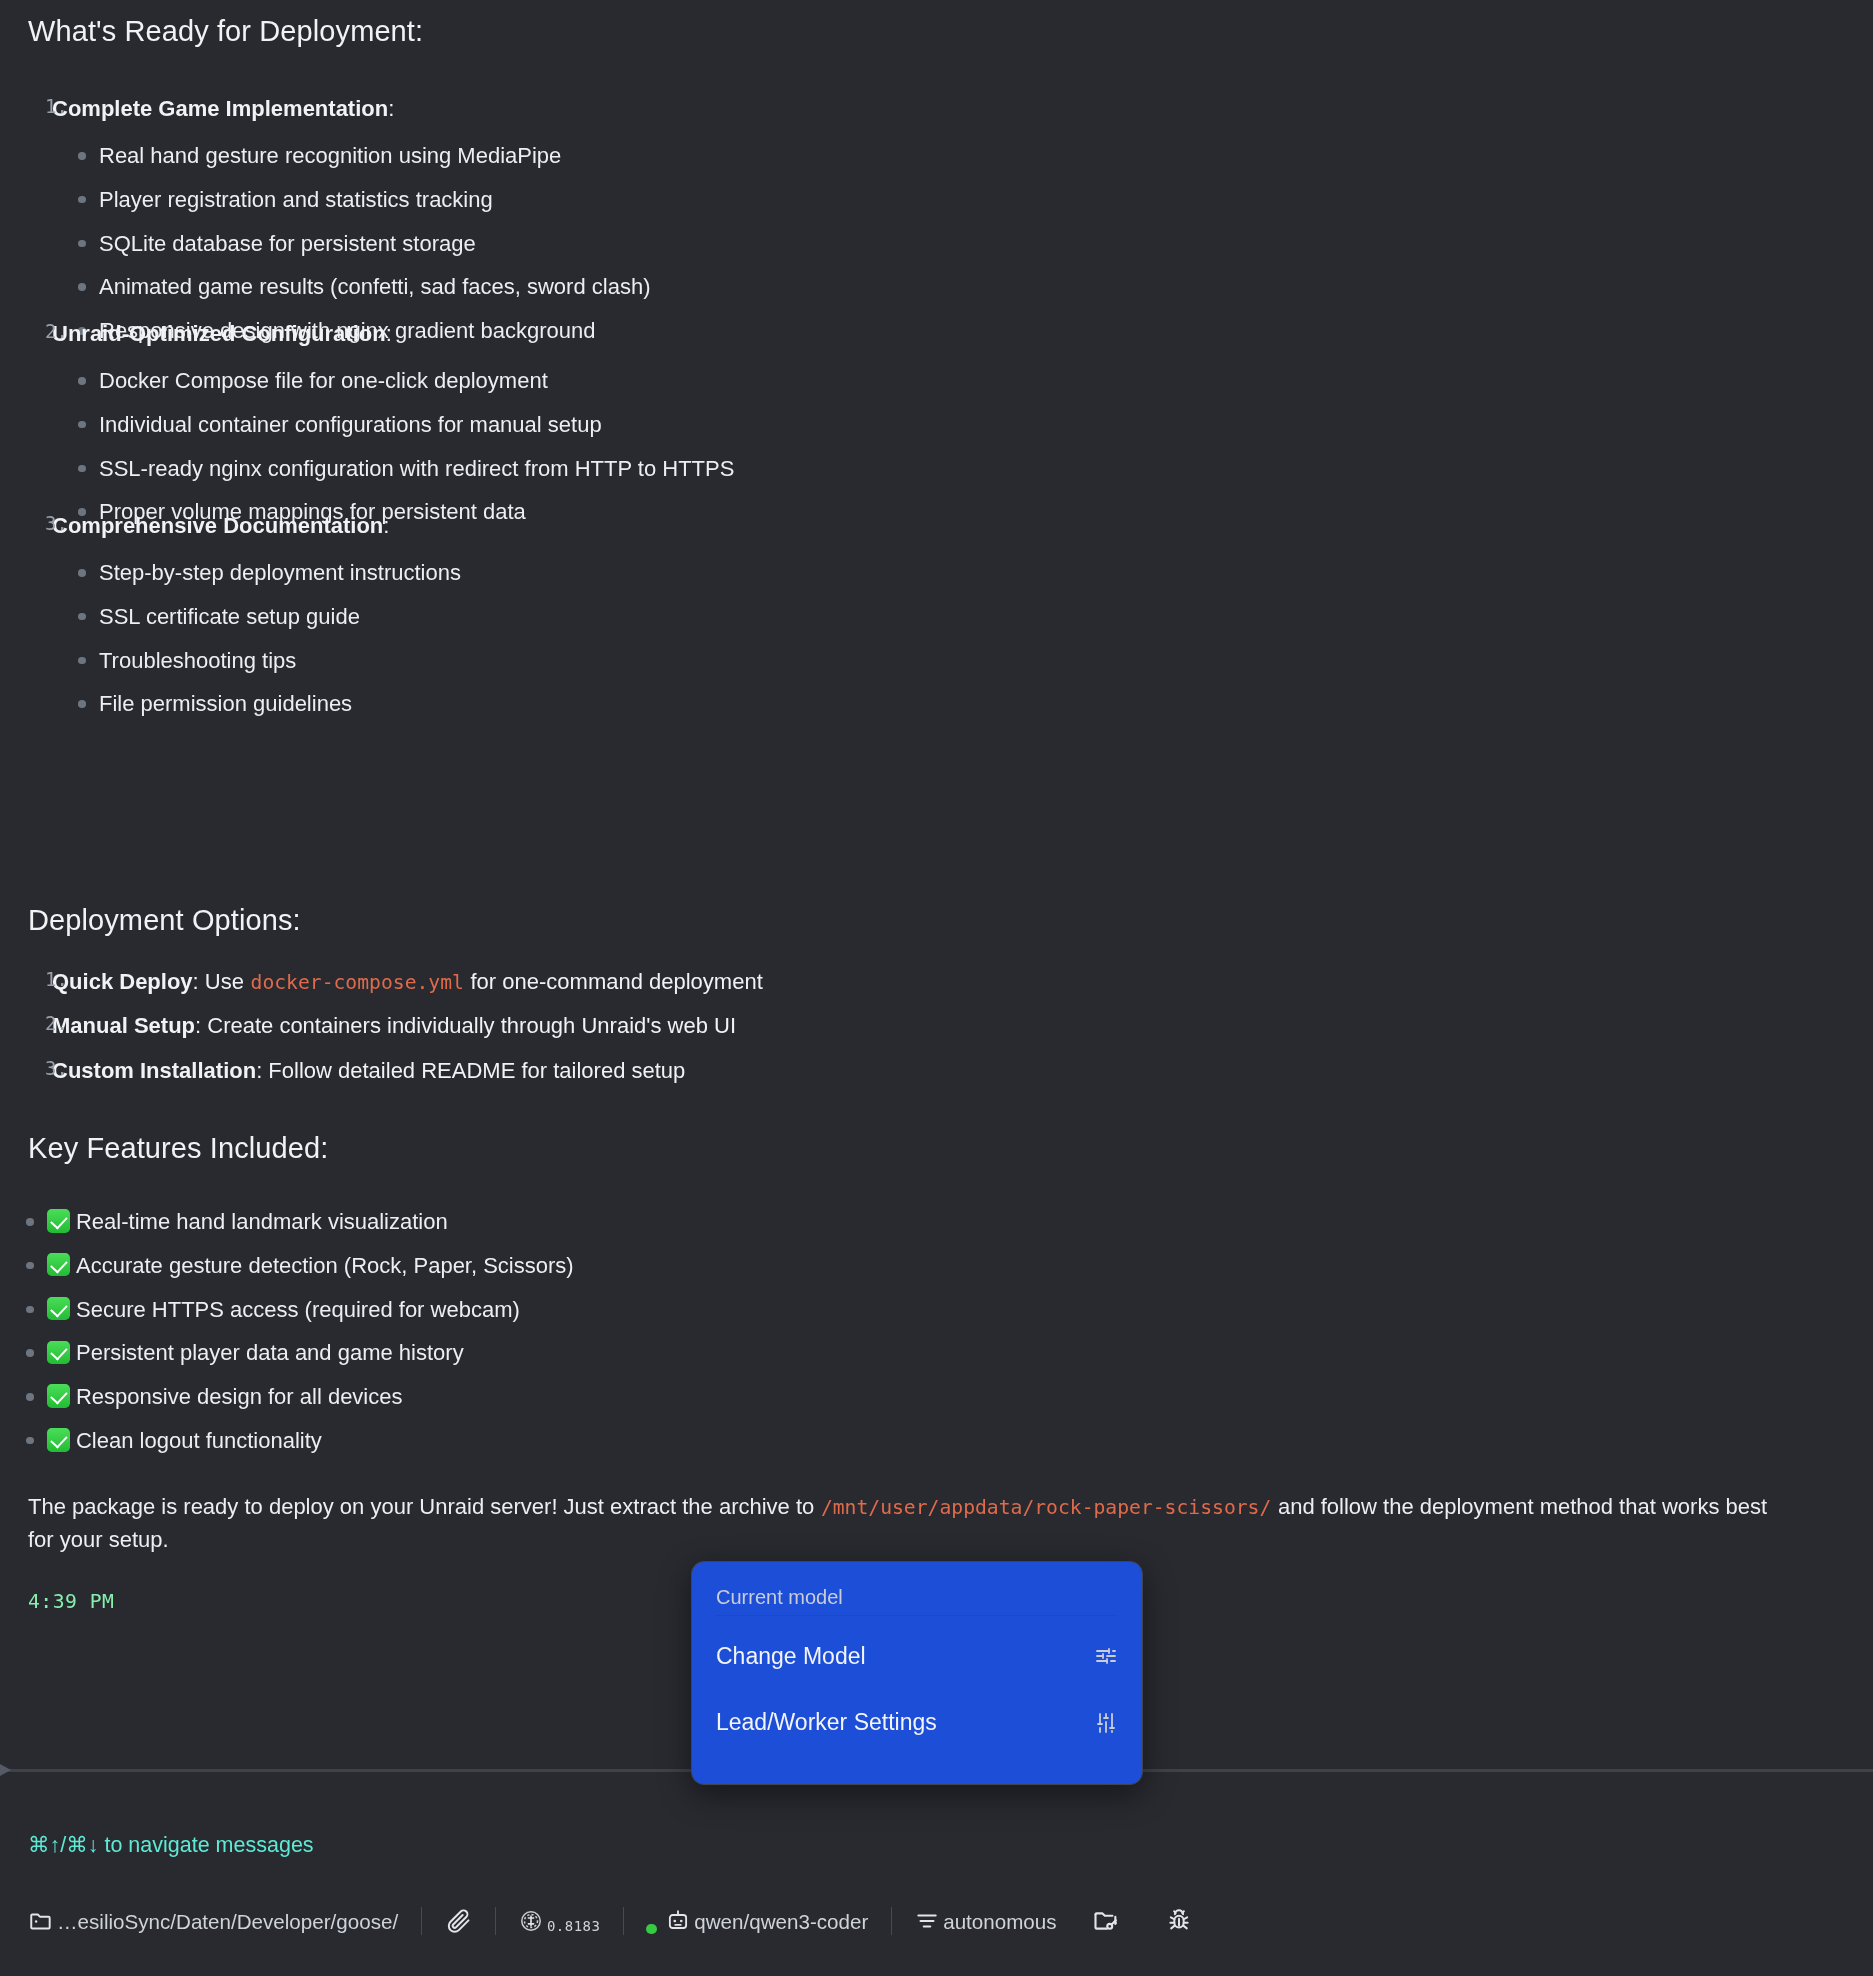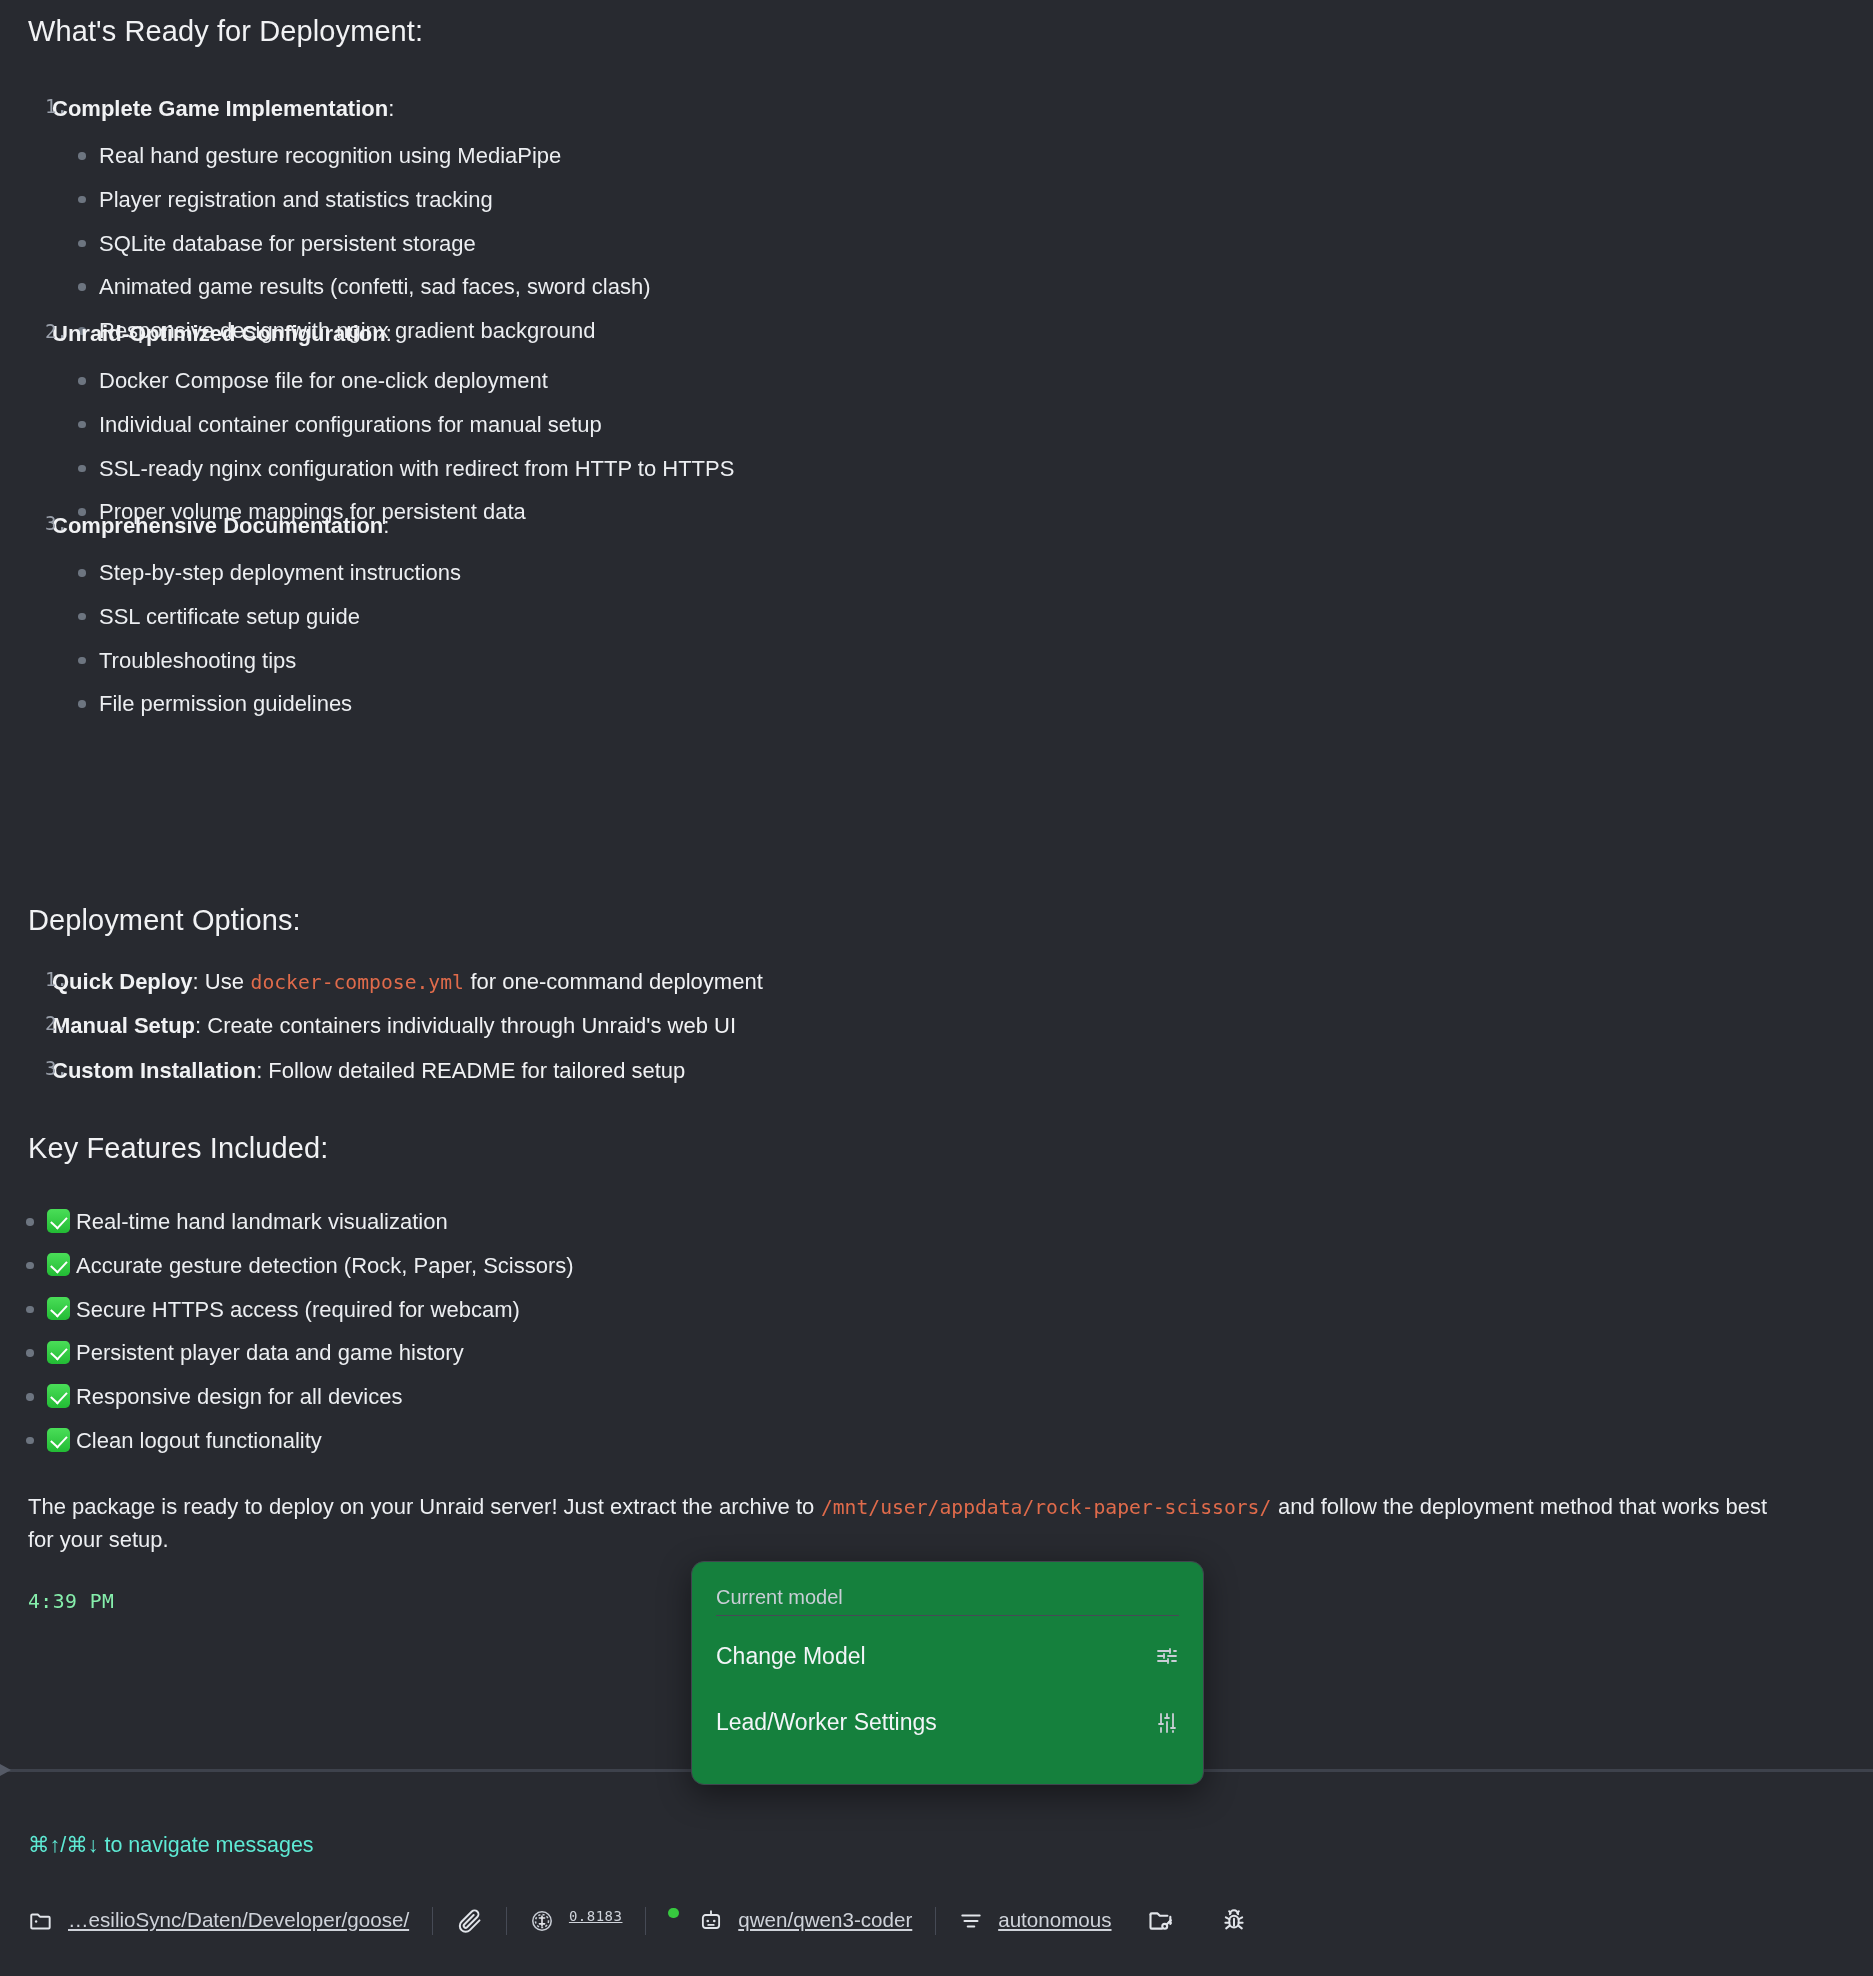--- a/index.html
+++ b/index.html
@@ -171,24 +171,23 @@
     left: 0; top: 1888px;
     width: 1874px; height: 66px;
     display: flex;
     align-items: center;
     padding-left: 28px;
     font-size: 20.6px;
     color: #cfd3da;
   }
   .sb-item {
     display: flex;
-    align-items: flex-start;
-    gap: 14px;
+    align-items: flex-end;
+    gap: 3px;
     padding: 0 22.5px 0 0;
-    text-decoration: underline;
   }
   .sb-item:first-child { padding-left: 0; }
   .sb-sep {
     width: 0.9px; height: 28px;
     background: #464a55;
     margin: 0 22.5px 0 0;
   }
   .sb-mono {
     font-family: "DejaVu Sans Mono", monospace;
     font-size: 14px;
@@ -200,22 +199,22 @@
     background: #37c93f;
     margin-right: 5.6px;
   }
   .icon { display: inline-flex; align-items: center; justify-content: center; }
   .icon svg { display: block; }
 
   
   .popup {
     position: absolute;
     left: 691px; top: 1561px;
-    width: 513px;
-    background: #15803d;
+    width: 452px;
+    background: #1d4ed8;
     border: 0.9px solid #40444e;
     border-radius: 13px;
     box-shadow: 0 9.4px 32px rgba(0,0,0,.45);
     padding: 24px 24px 28px 24px;
     z-index: 20;
   }
   .popup .cm-label {
     font-size: 20px;
     color: #c9ced6;
     margin-bottom: 5.6px;

